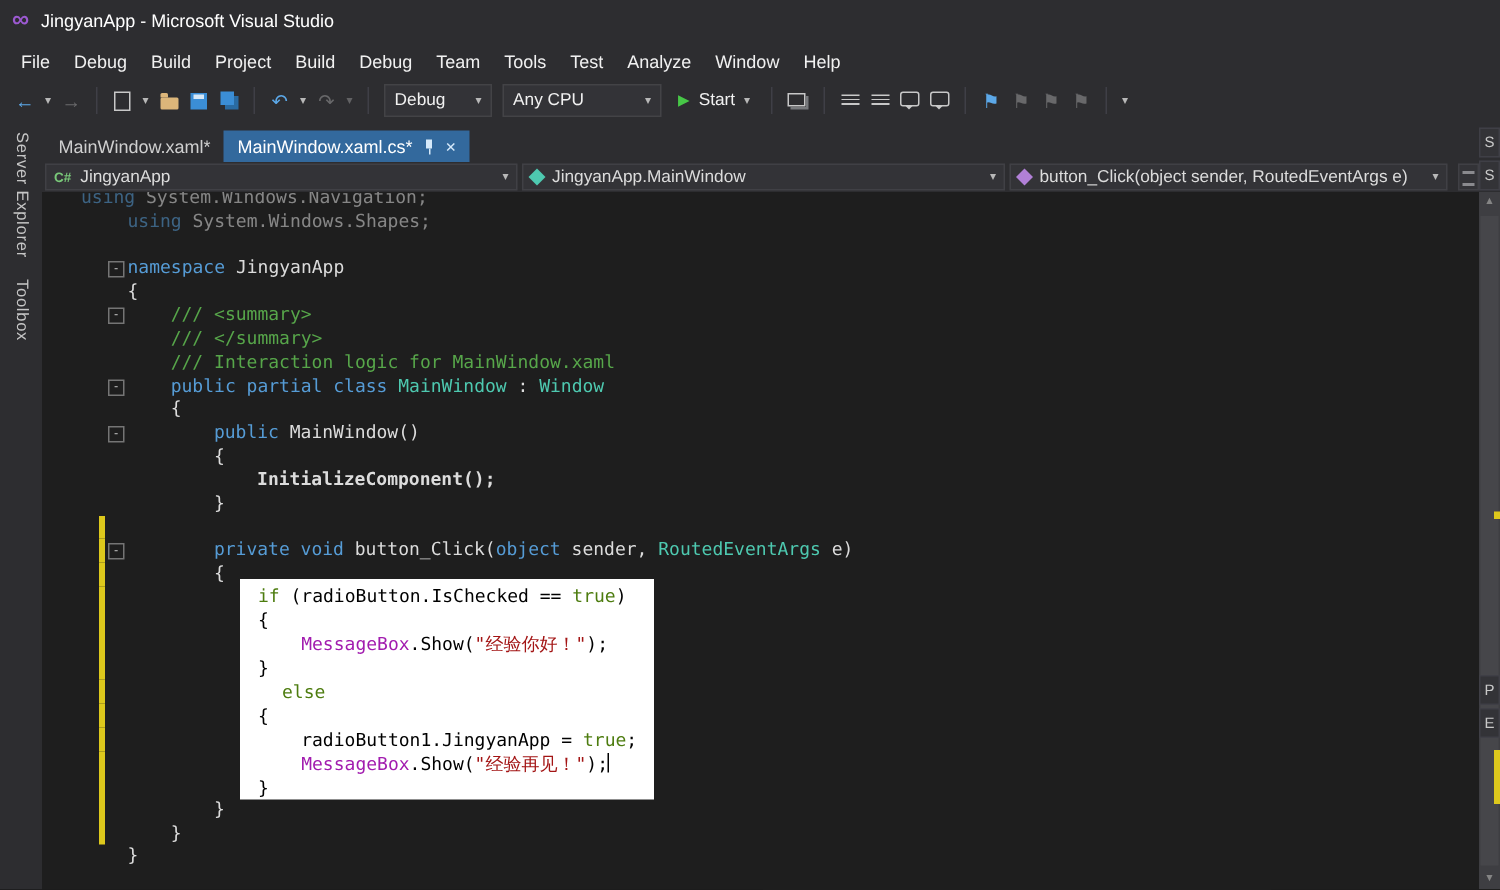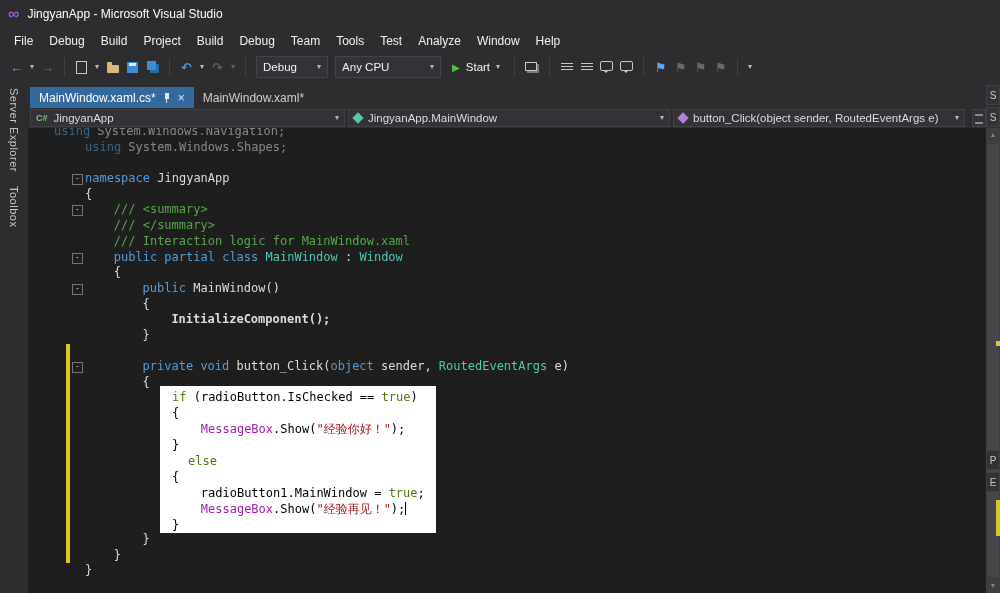--- a/index.html
+++ b/index.html
@@ -178,27 +178,27 @@
     <span class="tb-sep"></span>
     <span class="dd">▾</span>
   </div>
 
   <div class="leftstrip">
       <div class="side-tab">Server Explorer</div>
       <div class="side-tab">Toolbox</div>
     </div>
 
   <div class="tabstrip">
+      <div class="tab">
+        <span class="tab-label">MainWindow.xaml*</span>
+      </div>
       <div class="tab active">
         <span class="tab-label">MainWindow.xaml.cs*</span>
         <span class="pin"></span>
         <span class="tab-close">×</span>
-      </div>
-      <div class="tab">
-        <span class="tab-label">MainWindow.xaml*</span>
       </div>
     </div>
 
   <div class="navbar">
     <div class="nv-combo nv1">
       <span class="ic-cs">C#</span>
       <span>JingyanApp</span>
       <span class="dd">▾</span>
     </div>
     <div class="nv-combo nv2">
@@ -246,21 +246,21 @@
         <div class="cl chg" style="padding-left: 85.8px;"><span class="pl">}</span></div>
         <div class="cl" style="padding-left: 57px;"><span class="pl">}</span></div>
       </div>
     <div class="overlay" id="overlay">
         <div class="ol" style="padding-left: 12px;"><span class="kw">if</span><span class="pl"> (radioButton.IsChecked == </span><span class="kw">true</span><span class="pl">)</span></div>
         <div class="ol" style="padding-left: 12px;"><span class="pl">{</span></div>
         <div class="ol" style="padding-left: 40.8px;"><span class="ty">MessageBox</span><span class="pl">.Show(</span><span class="st">"经验你好！"</span><span class="pl">);</span></div>
         <div class="ol" style="padding-left: 12px;"><span class="pl">}</span></div>
         <div class="ol" style="padding-left: 28px;"><span class="kw">else</span></div>
         <div class="ol" style="padding-left: 12px;"><span class="pl">{</span></div>
-        <div class="ol" style="padding-left: 40.8px;"><span class="pl">radioButton1.MainWindow = </span><span class="kw">true</span><span class="pl">;</span></div>
+        <div class="ol" style="padding-left: 40.8px;"><span class="pl">radioButton1.JingyanApp = </span><span class="kw">true</span><span class="pl">;</span></div>
         <div class="ol" style="padding-left: 40.8px;"><span class="ty">MessageBox</span><span class="pl">.Show(</span><span class="st">"经验再见！"</span><span class="pl">);</span><span class="cz"></span></div>
         <div class="ol" style="padding-left: 12px;"><span class="pl">}</span></div>
       </div>
     <div class="vscroll">
       <div class="sb-arrow sb-up">▲</div>
       <div class="sb-thumb"></div>
       <div class="sb-mark sb-m1"></div>
       <div class="sb-mark sb-m2"></div>
       <div class="sb-arrow sb-down">▼</div>
     </div>

